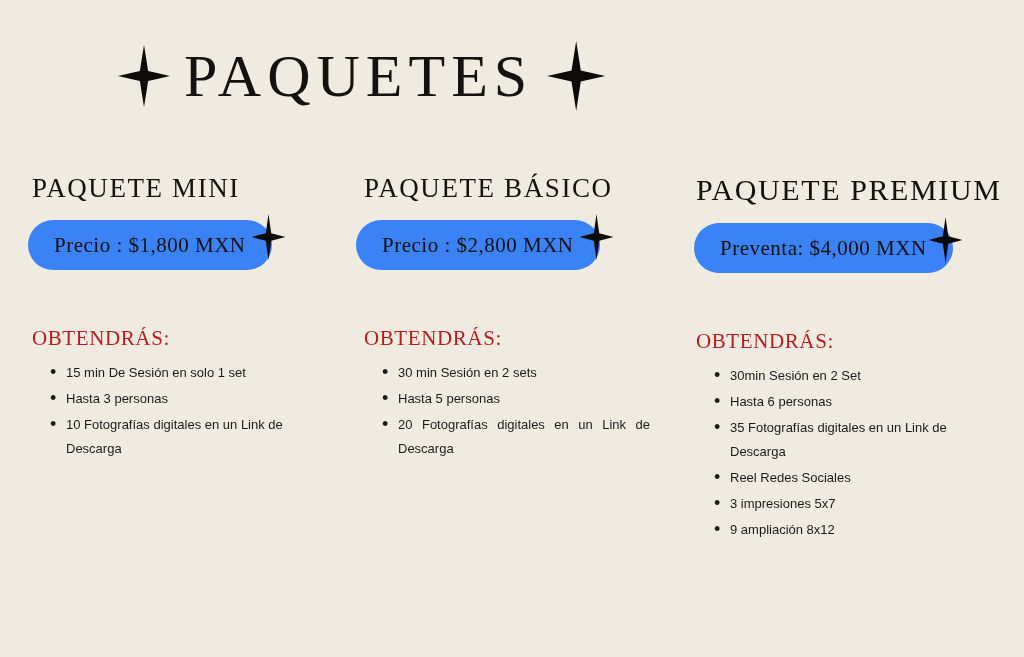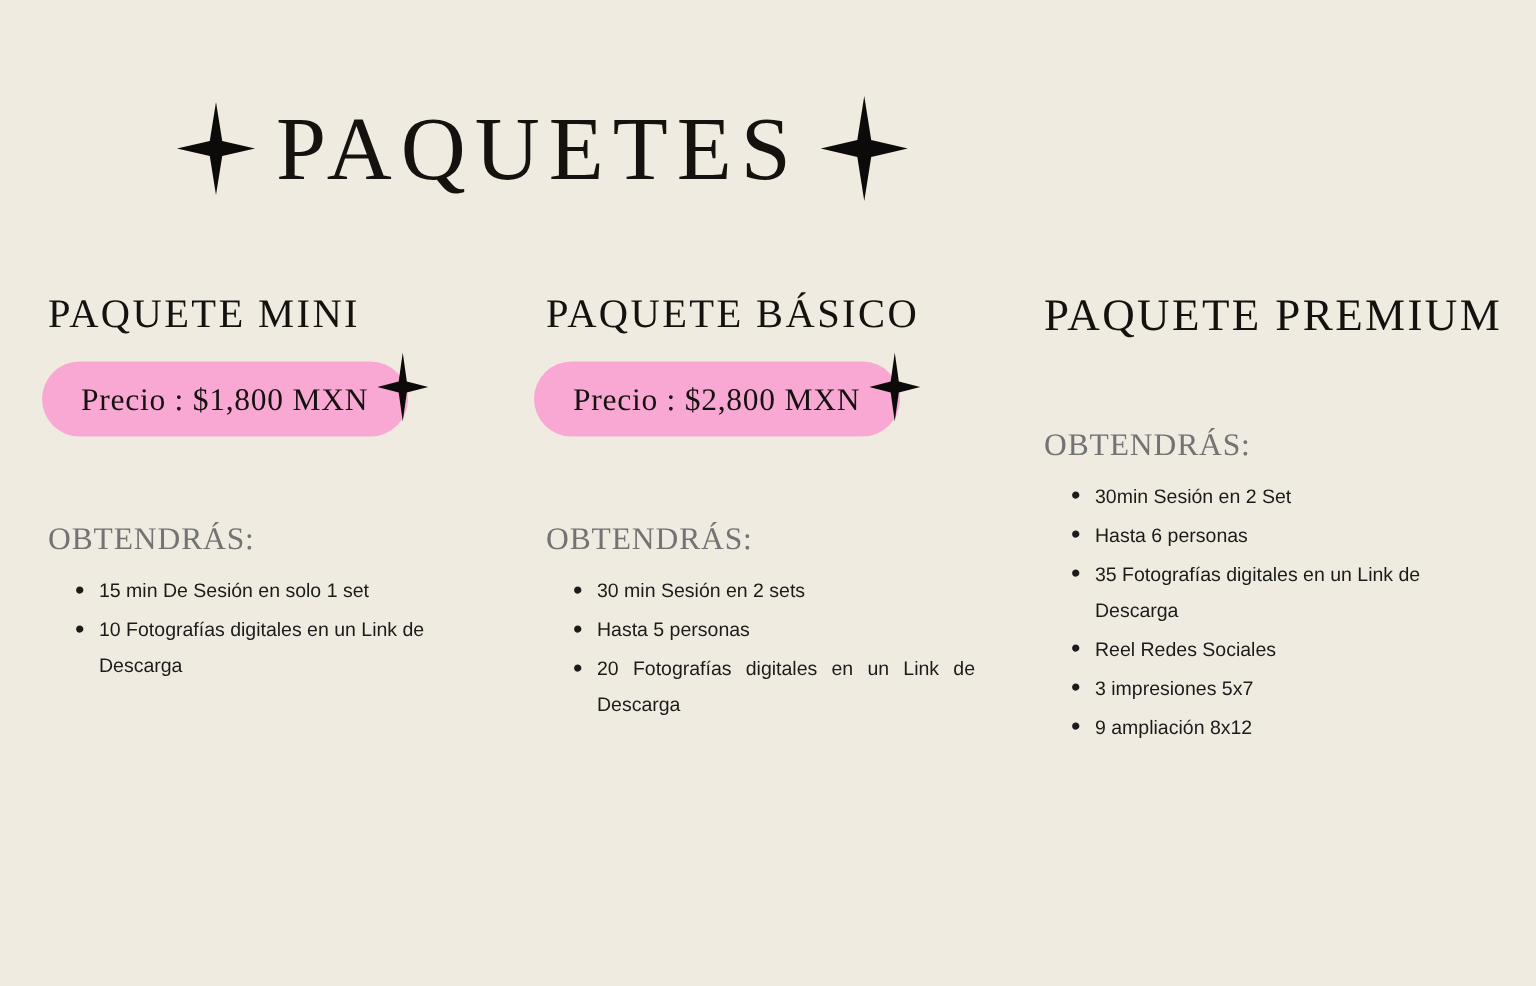--- a/index.html
+++ b/index.html
@@ -12,21 +12,21 @@
     background: #efebe1;
     font-family: "Liberation Sans", sans-serif;
     color: #1b1b1b;
     overflow: hidden;
     position: relative;
   }
 
   
   .title-row {
     position: absolute;
-    top: 64px;
+    top: 41px;
     left: 0;
     width: 1023px;
     display: flex;
     align-items: center;
     justify-content: flex-start;
     padding-left: 118px;
     box-sizing: border-box;
   }
   .page-title {
     font-family: "Liberation Serif", serif;
@@ -62,21 +62,21 @@
     width: 72%;
     height: 72%;
     clip-path: polygon(50% 0%, 57% 43%, 100% 50%, 57% 57%, 50% 100%, 43% 57%, 0% 50%, 43% 43%);
   }
   .star-title { width: 52px; height: 62px; }
   .star-title-right { width: 58px; height: 70px; }
 
   
   .columns {
     position: absolute;
-    top: 194px;
+    top: 173px;
     left: 0;
     width: 1024px;
     height: 420px;
     display: flex;
     box-sizing: border-box;
   }
   .col {
     box-sizing: border-box;
     position: relative;
   }
@@ -94,21 +94,21 @@
     white-space: nowrap;
   }
   .col-1 .pkg-title { margin-left: 8px; }
   .col-2 .pkg-title { margin-left: 2px; font-size: 30px; }
 
   .price-wrap {
     position: relative;
     display: inline-block;
   }
   .price-pill {
-    background: #f9a8d4;
+    background: #3b82f6;
     border-radius: 26px;
     height: 50px;
     display: flex;
     align-items: center;
     justify-content: center;
     padding: 0 26px;
     min-width: 228px;
     box-sizing: border-box;
   }
   .price-text {
@@ -124,21 +124,21 @@
     position: absolute;
     right: -14px;
     top: -6px;
   }
   .col-2 .star-pill { right: -10px; }
 
   .obtendras {
     font-family: "Liberation Serif", serif;
     font-size: 21px;
     letter-spacing: 0.6px;
-    color: #737373;
+    color: #b91c1c;
     margin: 56px 0 10px 4px;
   }
   .col-1 .obtendras { margin-left: 8px; }
   .col-2 .obtendras { margin-left: 2px; }
 
   ul.features {
     list-style: none;
     margin: 0;
     padding: 0 0 0 22px;
   }
@@ -182,20 +182,21 @@
     <div class="pkg-title">PAQUETE MINI</div>
     <div class="price-wrap">
       <div class="price-pill">
         <span class="price-text">Precio : $1,800 MXN</span>
       </div>
       <span class="star star-pill"></span>
     </div>
     <div class="obtendras">OBTENDRÁS:</div>
     <ul class="features">
       <li>15 min De Sesión en solo 1 set</li>
+      <li>Hasta 3 personas</li>
       <li>10 Fotografías digitales en un Link de Descarga</li>
     </ul>
   </div>
 
   <div class="col col-1">
     <div class="pkg-title">PAQUETE BÁSICO</div>
     <div class="price-wrap">
       <div class="price-pill">
         <span class="price-text">Precio : $2,800 MXN</span>
       </div>
@@ -204,20 +205,26 @@
     <div class="obtendras">OBTENDRÁS:</div>
     <ul class="features">
       <li>30 min Sesión en 2 sets</li>
       <li>Hasta 5 personas</li>
       <li class="justify">20  Fotografías  digitales  en un Link de Descarga</li>
     </ul>
   </div>
 
   <div class="col col-2">
     <div class="pkg-title">PAQUETE PREMIUM</div>
+    <div class="price-wrap">
+      <div class="price-pill">
+        <span class="price-text">Preventa: $4,000 MXN</span>
+      </div>
+      <span class="star star-pill"></span>
+    </div>
     <div class="obtendras">OBTENDRÁS:</div>
     <ul class="features">
       <li>30min Sesión en 2 Set</li>
       <li>Hasta 6 personas</li>
       <li>35 Fotografías digitales en un Link de Descarga</li>
       <li>Reel Redes Sociales</li>
       <li>3 impresiones 5x7</li>
       <li>9 ampliación 8x12</li>
     </ul>
   </div>

